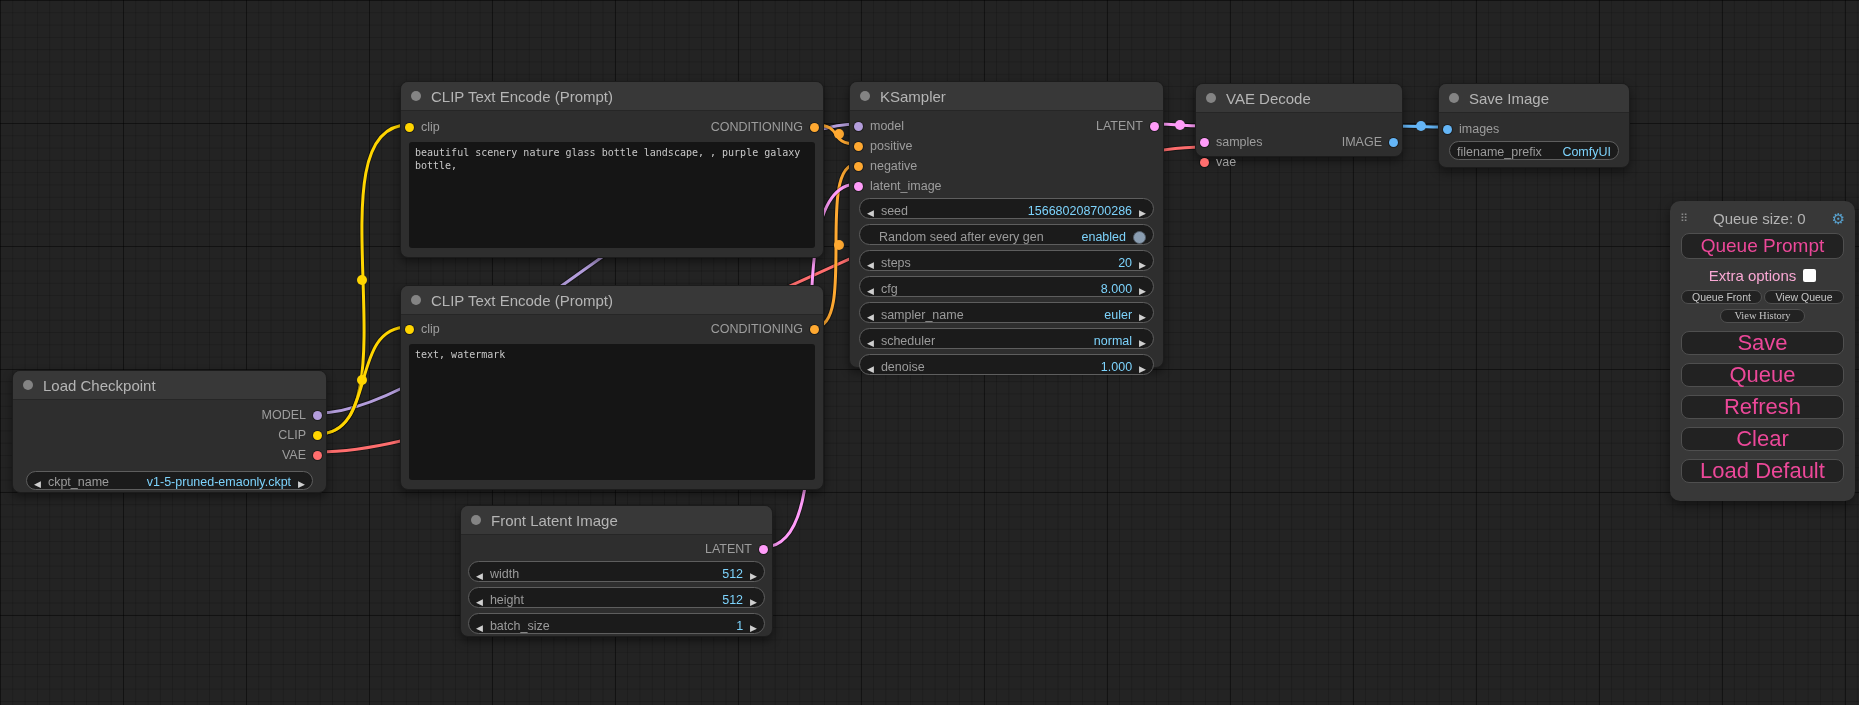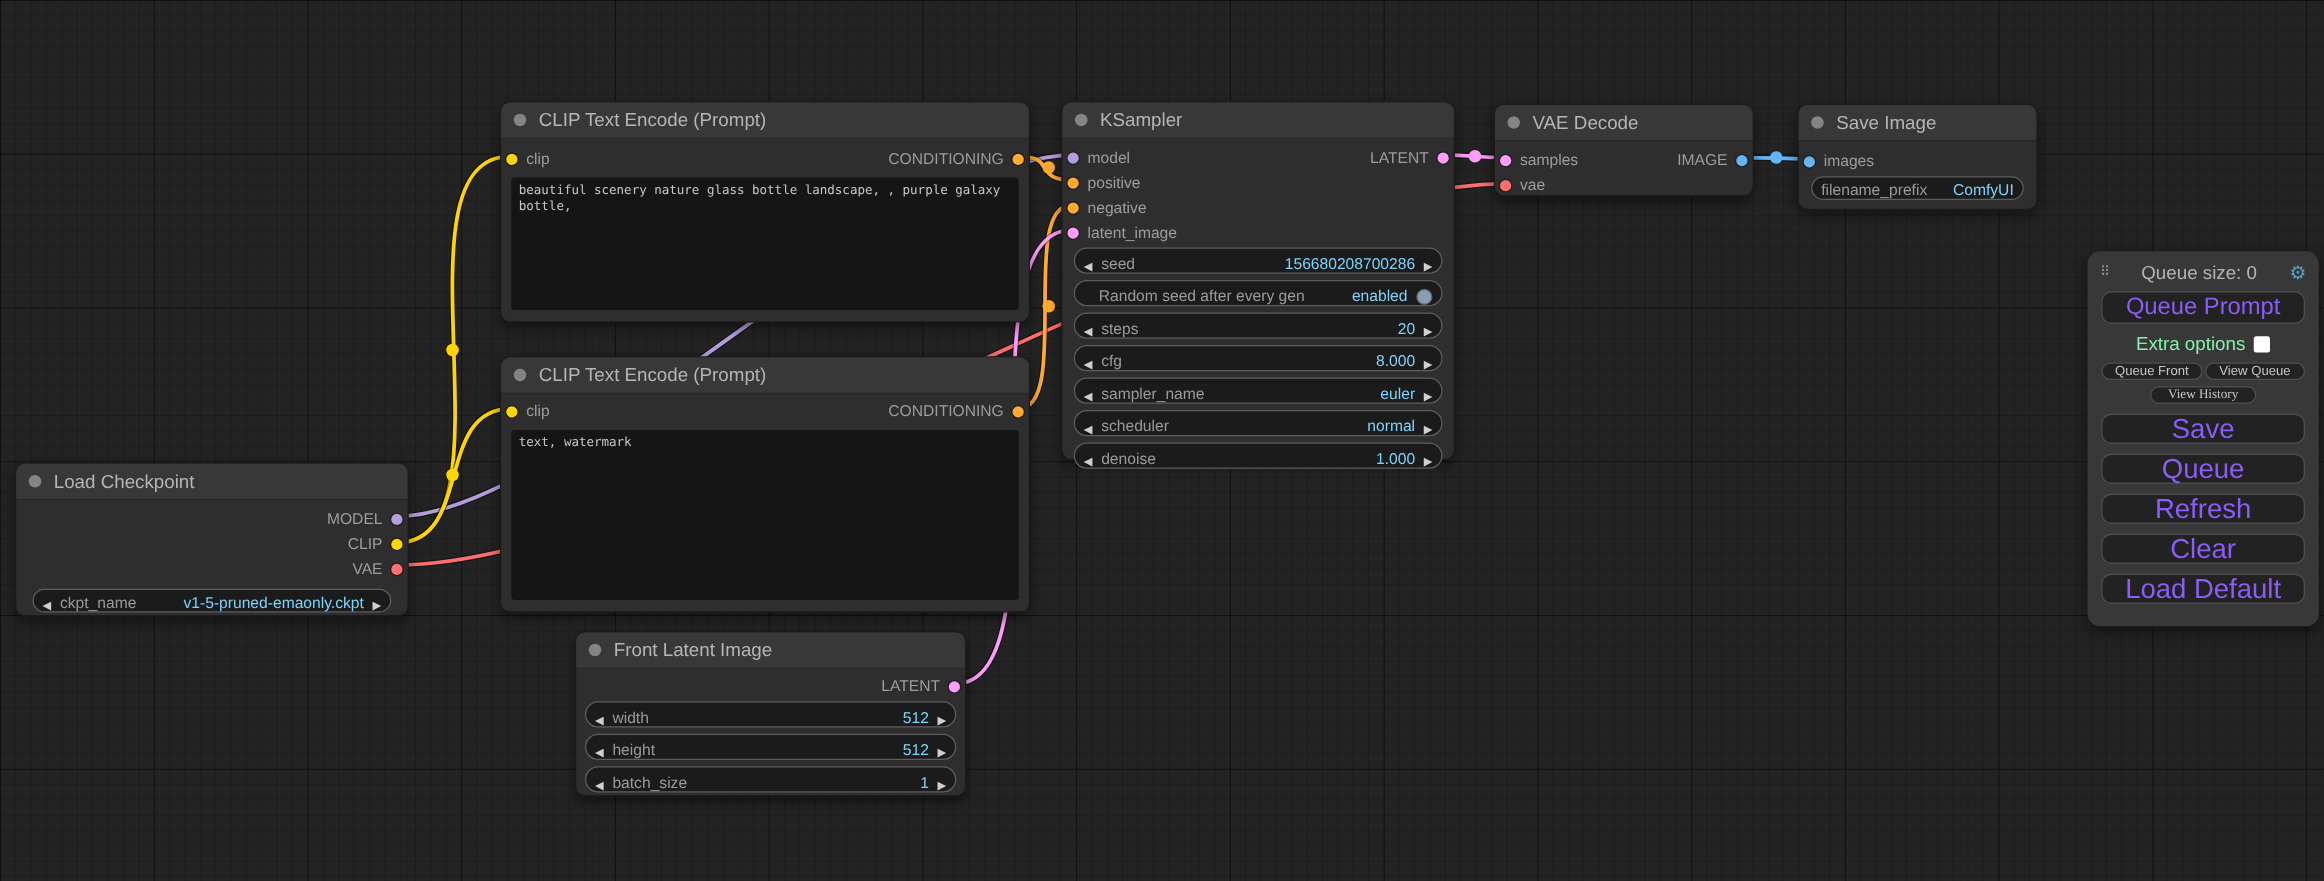--- a/index.html
+++ b/index.html
@@ -52,26 +52,26 @@
   
   .qpanel{
     position:absolute;left:1670px;top:201px;width:185px;height:300px;z-index:3;
     background:#383838;border-radius:10px;box-shadow:0 4px 12px rgba(0,0,0,.5);box-sizing:border-box;
   }
   .qhead{display:flex;align-items:center;padding:9px 10px 4px 10px;}
   .qhandle{color:#8a8a8a;font-size:11px;line-height:1;letter-spacing:-1px;cursor:move;}
   .qsize{flex:1;text-align:center;color:#b4b4b4;font-size:15px;}
   .qgear{color:#58a0cc;font-size:15px;line-height:1;cursor:pointer;}
   .qbtn{
-    display:block;background:#222;border:1px solid #4f4f4f;border-radius:8px;color:#8b5cf6;
+    display:block;background:#222;border:1px solid #4f4f4f;border-radius:8px;color:#ec4899;
     text-align:center;cursor:pointer;box-sizing:border-box;
   }
   .qprompt{margin:2px 11px 0 11px;width:163px;height:26px;font-size:19px;line-height:24px;}
   .qextras{display:flex;align-items:center;justify-content:center;gap:7px;margin-top:8px;
-    color:#86efac;font-size:15px;}
+    color:#f9a8d4;font-size:15px;}
   .qcheck{width:13px;height:13px;background:#fff;border-radius:2px;cursor:pointer;}
   .qsmallrow{display:flex;justify-content:space-between;margin:6px 11px 0 11px;}
   .qsmall{height:14px;font-size:10.5px;line-height:12px;border-radius:8px;color:#c6c6c6;}
   .qsf{width:81px;} .qsv{width:80px;}
   .qhist{margin:5px auto 0 auto;width:85px;font-family:Liberation Serif, serif;}
   .qbig{margin:8px 11px 0 11px;width:163px;height:24px;font-size:22px;line-height:22px;}
 </style>
 </head>
 <body>
 
@@ -245,21 +245,21 @@
       <span class="warr">▶</span>
     </div>
   </div>
 </div>
 
 <div class="node" style="left:1195px;top:83px;width:208px;height:74px;">
   <div class="nheader">
     <span class="cdot"></span>
     <span class="ntitle">VAE Decode</span>
   </div>
-  <div class="srow" style="margin-top:5px;">
+  <div class="srow" style="margin-top:19px;">
     <span class="in">
         <span class="dot c-latent"></span>
         <span>samples</span>
       </span>
     <span class="out">
         <span>IMAGE</span>
         <span class="dot c-image"></span>
       </span>
   </div>
   <div class="srow">

